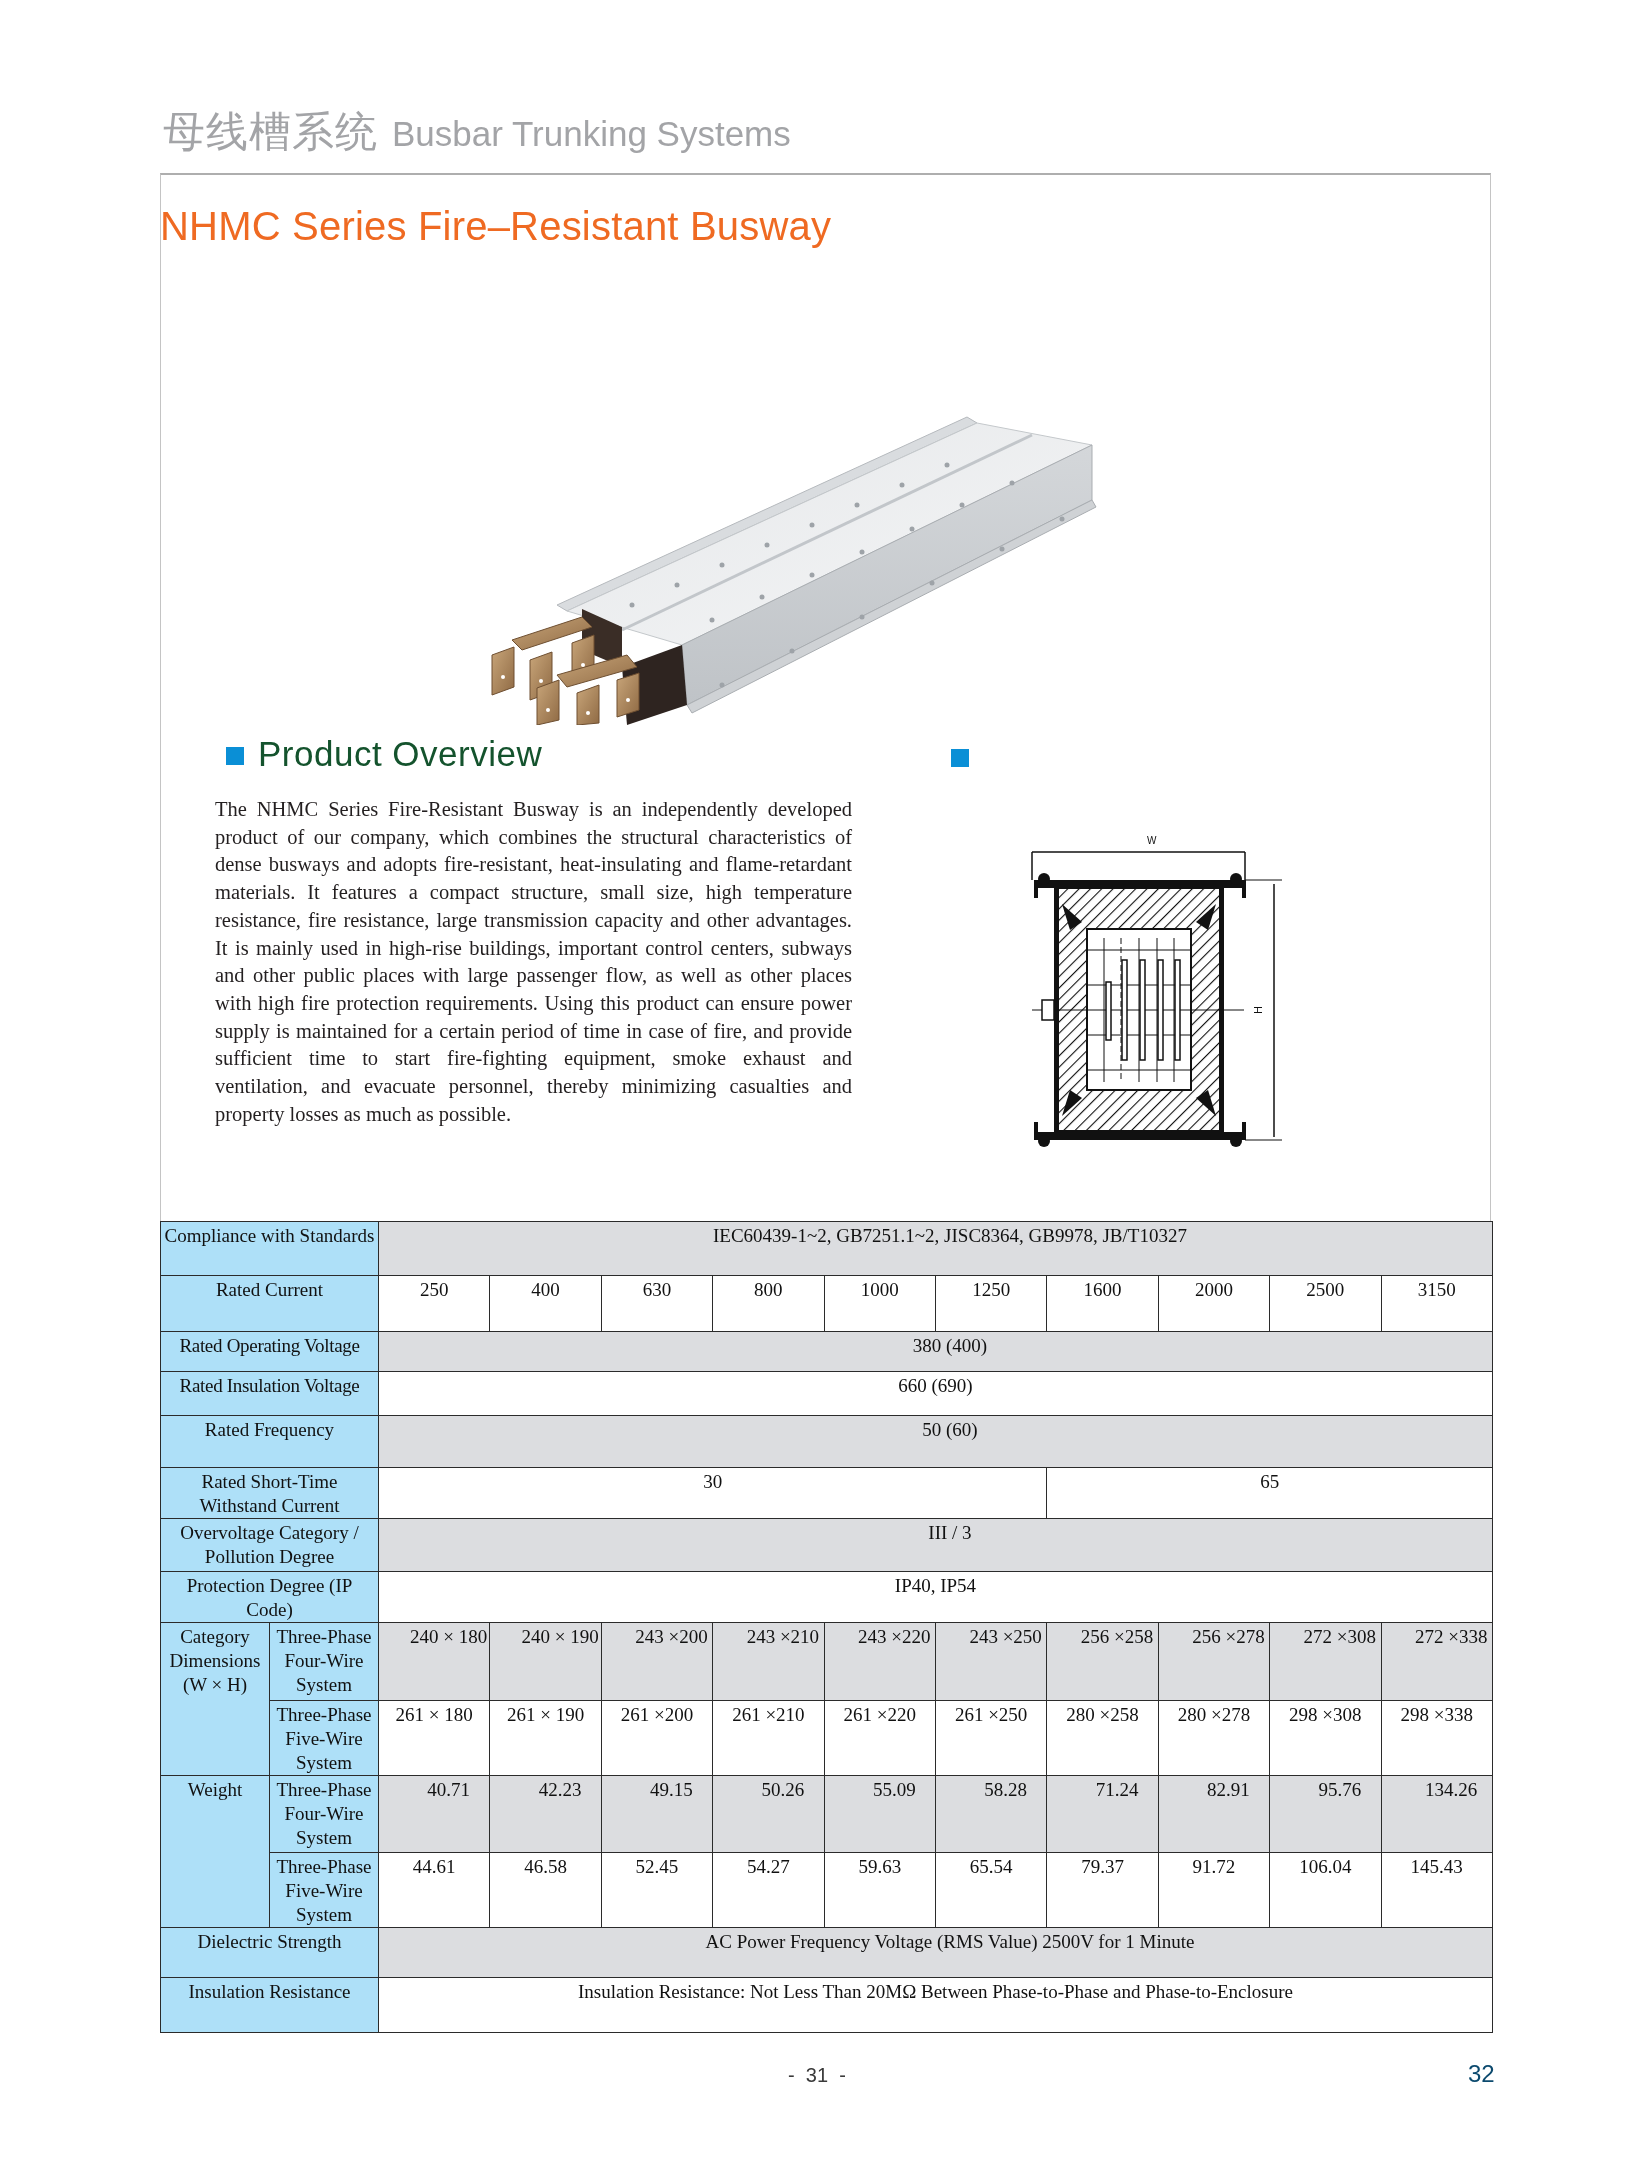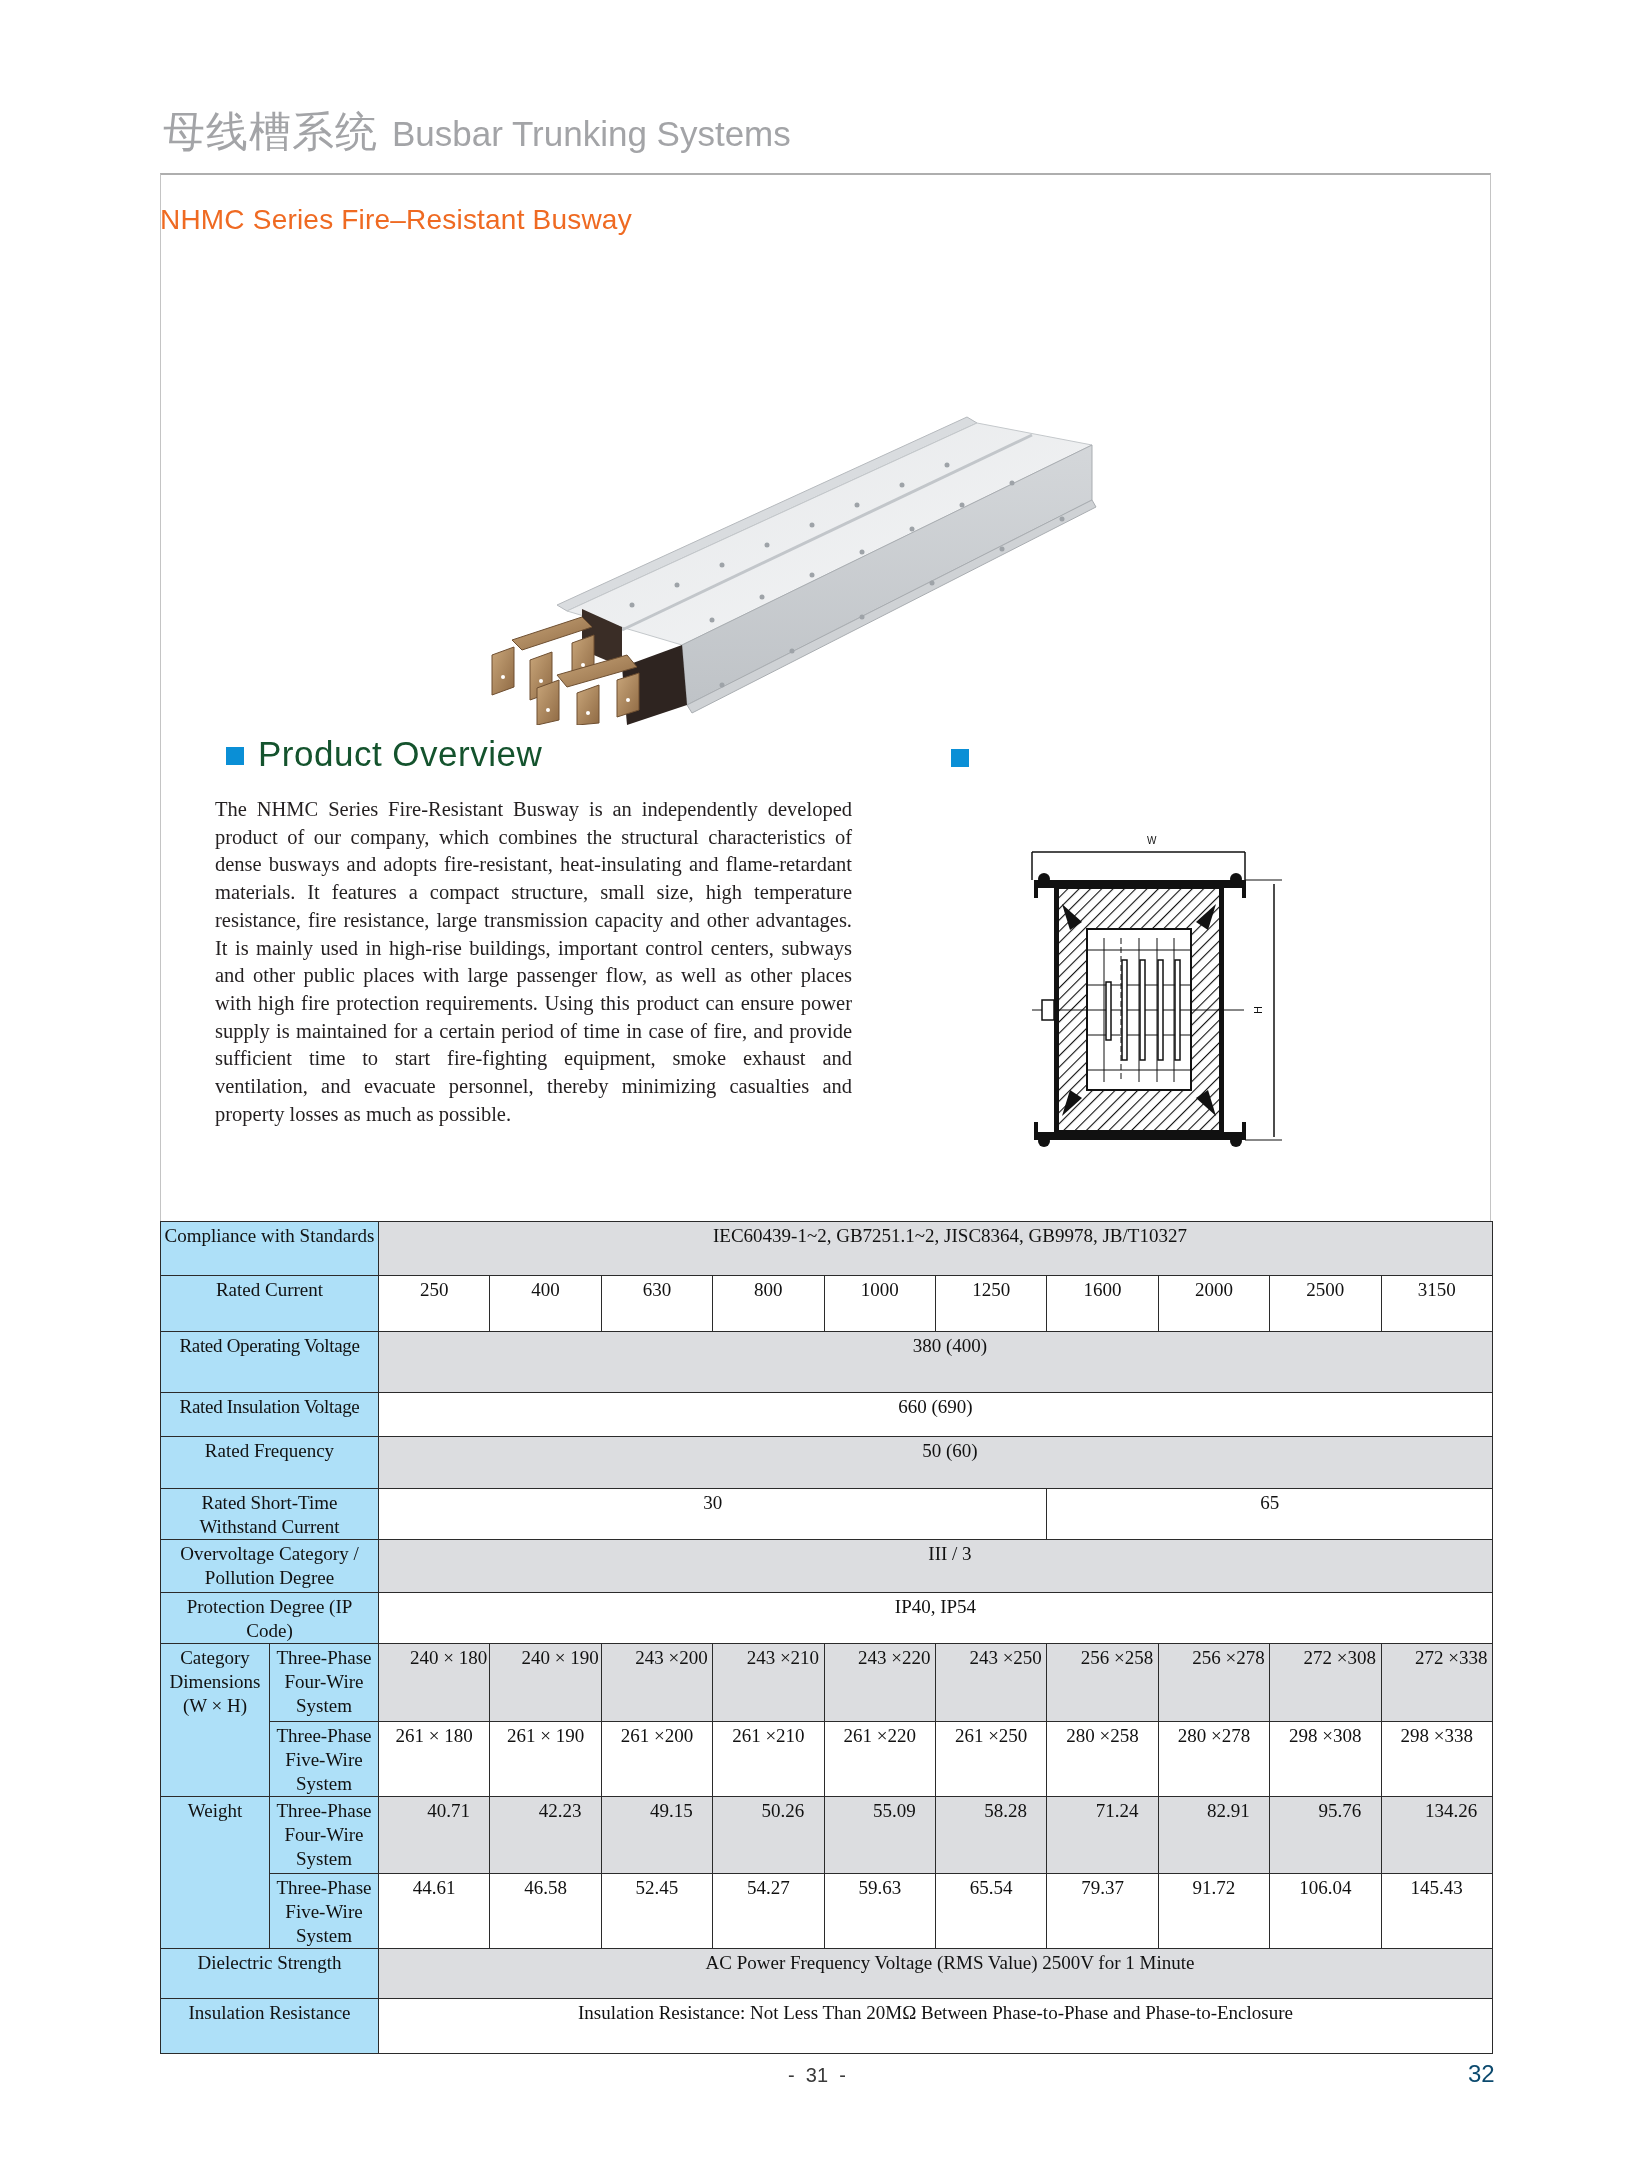--- a/index.html
+++ b/index.html
@@ -5,21 +5,21 @@
   html, body { margin: 0; padding: 0; background: #ffffff; }
   body { width: 1632px; height: 2182px; position: relative; overflow: hidden; font-family: "Liberation Sans", sans-serif; }
   .abs { position: absolute; }
 
   .page-header { left: 163px; top: 104px; height: 52px; white-space: nowrap; color: #a3a4a7; }
   .page-header .cn { font-family: "DejaVu Sans", sans-serif; font-size: 42px; letter-spacing: 1px; vertical-align: baseline; }
   .page-header .en { font-size: 35px; margin-left: 14px; vertical-align: baseline; }
 
   .frame { left: 160px; top: 173px; width: 1331px; height: 1857px; border-top: 2px solid #aeaeae; border-left: 1px solid #c4c4c4; border-right: 1px solid #c4c4c4; box-sizing: border-box; }
 
-  .product-title { left: 160px; top: 204px; font-size: 28px; color: #ef6a22; white-space: nowrap; letter-spacing: 0.2px; }
+  .product-title { left: 160px; top: 204px; font-size: 40px; color: #ef6a22; white-space: nowrap; letter-spacing: 0.2px; }
 
   .product-photo { left: 462px; top: 405px; width: 640px; height: 320px; }
 
   .section-heading { font-size: 35px; color: #14532d; white-space: nowrap; letter-spacing: 0.5px; }
   .section-heading .sq { display: inline-block; width: 18px; height: 18px; background: #0a8fd6; margin-right: 14px; vertical-align: 1px; }
   .overview-heading { left: 226px; top: 734px; }
   .dims-heading { left: 951px; top: 734px; width: 540px; white-space: normal; line-height: 44px; letter-spacing: 1.2px; }
 
   .overview-text { left: 215px; top: 796px; width: 637px; font-family: "Liberation Serif", serif; font-size: 20.5px; line-height: 27.7px; color: #231f20; text-align: justify; }
 
@@ -227,21 +227,21 @@
     <td class="val">400</td>
     <td class="val">630</td>
     <td class="val">800</td>
     <td class="val">1000</td>
     <td class="val">1250</td>
     <td class="val">1600</td>
     <td class="val">2000</td>
     <td class="val">2500</td>
     <td class="val">3150</td>
   </tr>
-  <tr class="g" style="height:61px">
+  <tr class="g" style="height:40px">
     <td class="lbl nobr" colspan="2">Rated Operating Voltage</td>
     <td class="val" colspan="10">380 (400)</td>
   </tr>
   <tr class="w" style="height:44px">
     <td class="lbl nobr" colspan="2">Rated Insulation Voltage</td>
     <td class="val" colspan="10">660 (690)</td>
   </tr>
   <tr class="g" style="height:52px">
     <td class="lbl" colspan="2">Rated Frequency</td>
     <td class="val" colspan="10">50 (60)</td>

